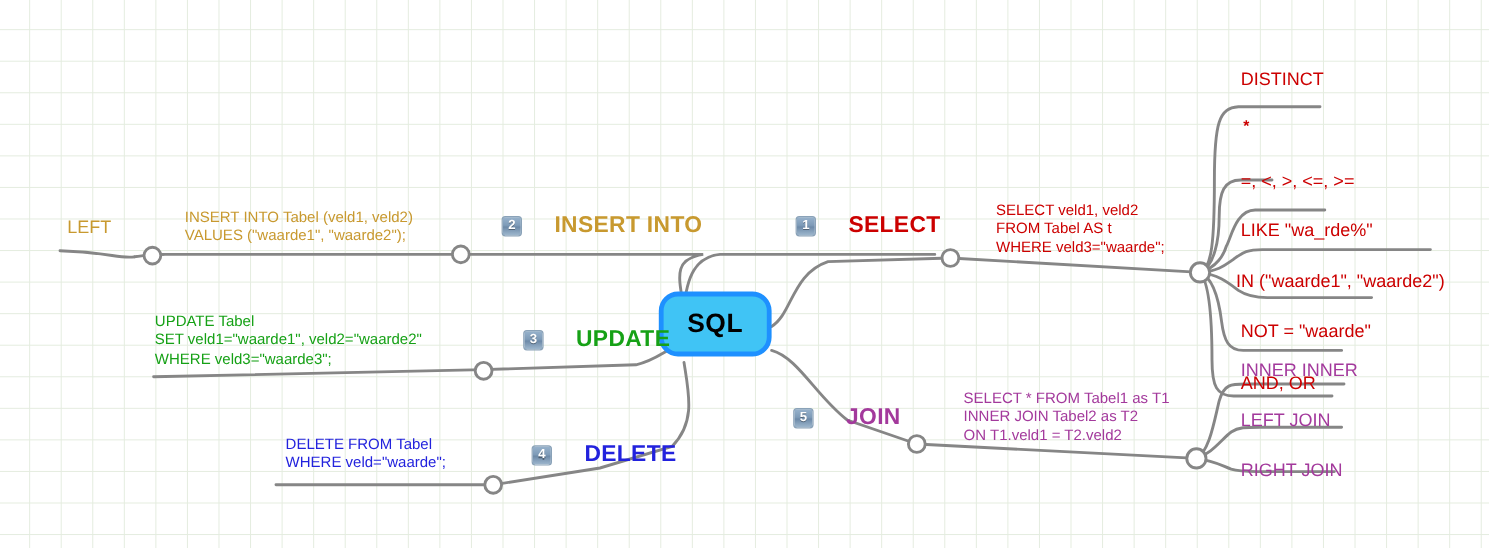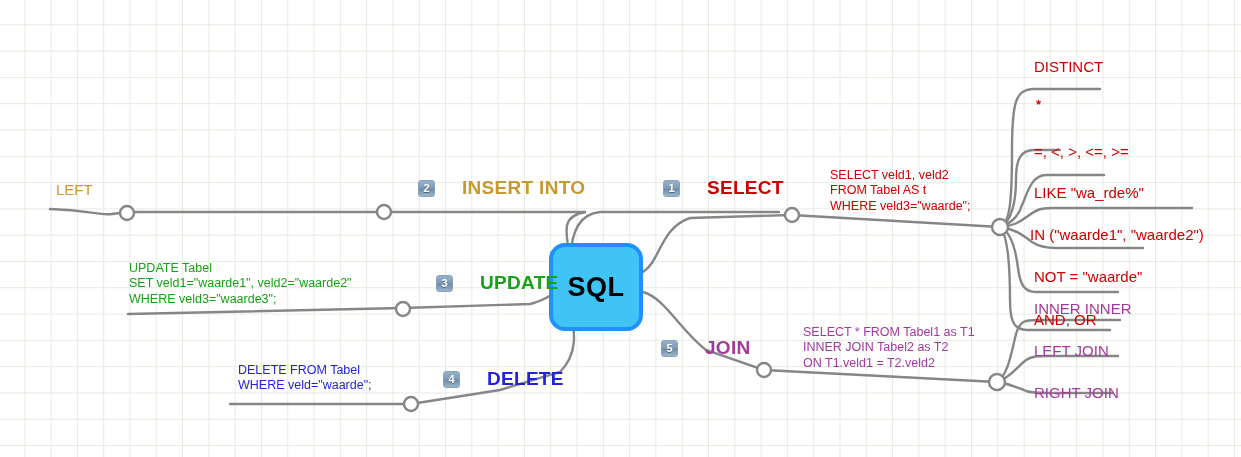--- a/index.html
+++ b/index.html
@@ -26,29 +26,29 @@
     width: 1241px;
     height: 457px;
     pointer-events: none;
   }
   
   .central {
     position: absolute;
     left: 549px;
     top: 243px;
     width: 94px;
-    height: 88px;
+    height: 54px;
     background: #40c4f5;
     border: 4px solid #1e90ff;
     border-radius: 16px;
     box-sizing: border-box;
     display: flex;
     align-items: center;
     justify-content: center;
-    font-size: 27px;
+    font-size: 22px;
     font-weight: bold;
     color: #000000;
     letter-spacing: 0.5px;
   }
   
   .branch {
     position: absolute;
     display: flex;
     align-items: center;
     gap: 7px;
@@ -172,20 +172,22 @@
 
   <div class="branch" style="left:661px; top:337px;">
     <span class="badge">5</span>
     <span class="branch-label" style="color:#a3399c;">JOIN</span>
   </div>
 
   <div class="snippet" style="left:830px; top:168px; color:#cc0000;">SELECT veld1, veld2
 FROM Tabel AS t
 WHERE veld3="waarde";</div>
 
+  <div class="snippet" style="left:154px; top:174px; color:#c8992f;">INSERT INTO Tabel (veld1, veld2)
+VALUES ("waarde1", "waarde2");</div>
 
   <div class="snippet" style="left:129px; top:261px; color:#16a116;">UPDATE Tabel
 SET veld1="waarde1", veld2="waarde2"
 WHERE veld3="waarde3";</div>
 
   <div class="snippet" style="left:238px; top:363px; color:#2222dd;">DELETE FROM Tabel
 WHERE veld="waarde";</div>
 
   <div class="snippet" style="left:803px; top:325px; color:#a3399c;">SELECT * FROM Tabel1 as T1
 INNER JOIN Tabel2 as T2

